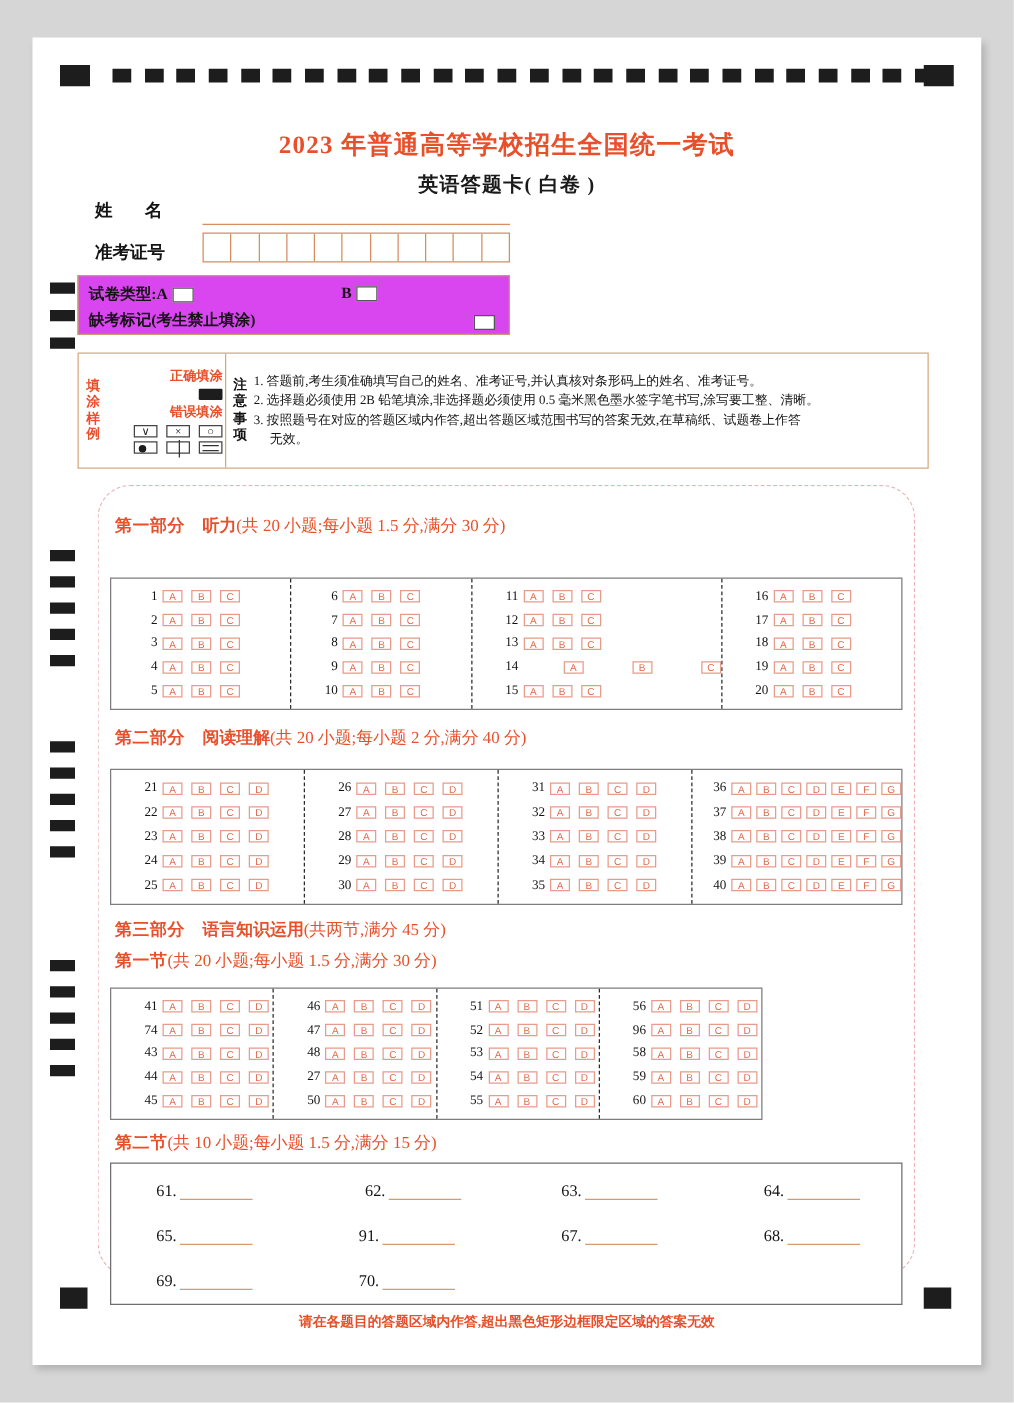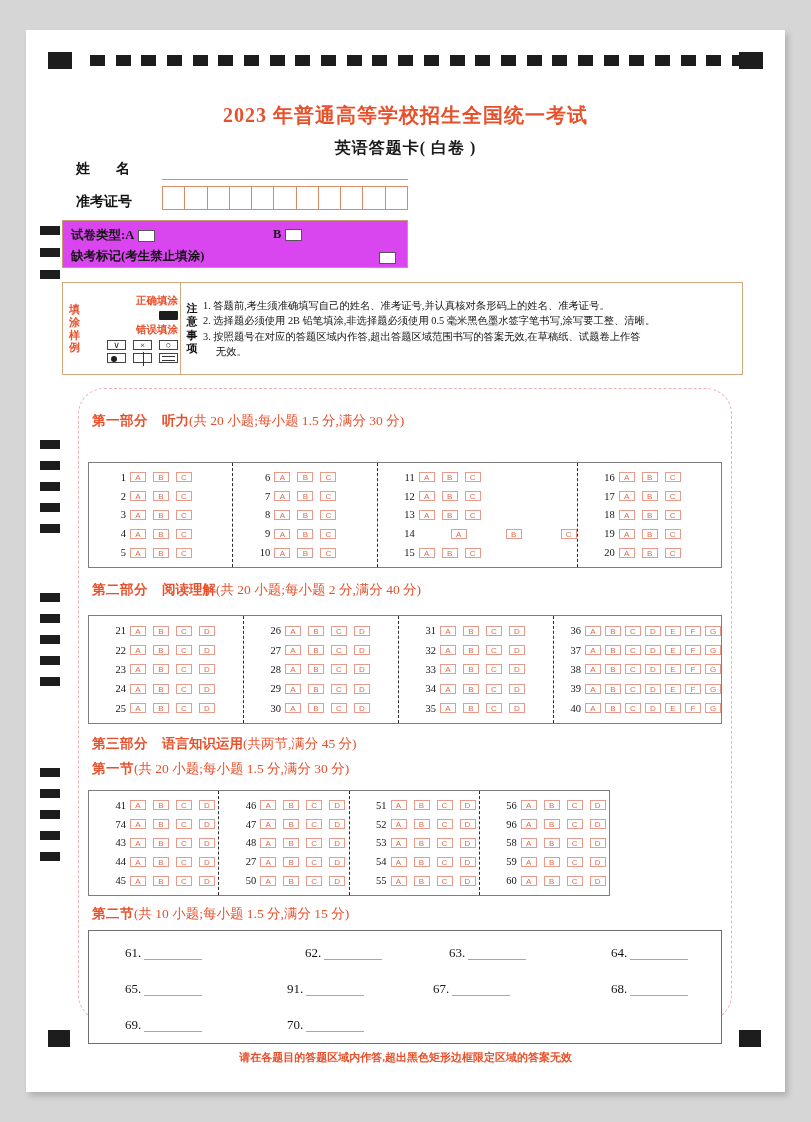--- a/index.html
+++ b/index.html
@@ -886,25 +886,25 @@
           <span class="opt last">D</span>
         </div>
       </div>
     </div>
 
   <div class="sec-head" style="left:66px; top:875px;">
     <span class="t1">第二节</span><span class="t3">(共 10 小题;每小题 1.5 分,满分 15 分)</span>
   </div>
   <div class="blankbox" id="blank-box" style="left:62px; top:900px; width:634px; height:114px;">
       <div class="blank-item" style="left: 36px; top: 14px;"><span>61.</span><span class="bl"></span></div>
-      <div class="blank-item" style="left: 216px; top: 14px; text-align: center;"><span>62.</span><span class="bl"></span></div>
+      <div class="blank-item" style="left: 203px; top: 14px; text-align: center;"><span>62.</span><span class="bl"></span></div>
       <div class="blank-item" style="left: 360px; top: 14px;"><span>63.</span><span class="bl"></span></div>
       <div class="blank-item" style="left: 522px; top: 14px;"><span>64.</span><span class="bl"></span></div>
       <div class="blank-item" style="left: 36px; top: 50px;"><span>65.</span><span class="bl"></span></div>
       <div class="blank-item" style="left: 198px; top: 50px;"><span>91.</span><span class="bl"></span></div>
-      <div class="blank-item" style="left: 344px; top: 50px;"><span>67.</span><span class="bl"></span></div>
+      <div class="blank-item" style="left: 360px; top: 50px;"><span>67.</span><span class="bl"></span></div>
       <div class="blank-item" style="left: 522px; top: 50px;"><span>68.</span><span class="bl"></span></div>
       <div class="blank-item" style="left: 36px; top: 86px;"><span>69.</span><span class="bl"></span></div>
       <div class="blank-item" style="left: 198px; top: 86px;"><span>70.</span><span class="bl"></span></div>
     </div>
 
   <div class="footer-note" style="top:1020px;">请在各题目的答题区域内作答,超出黑色矩形边框限定区域的答案无效</div>
 </div>
 
 </body></html>

